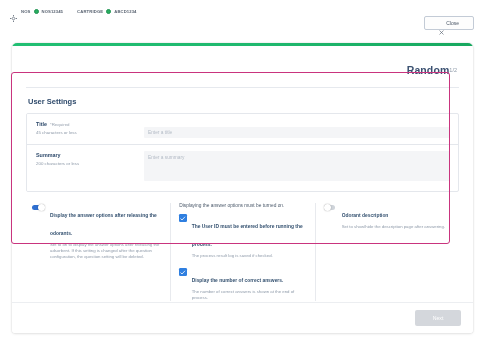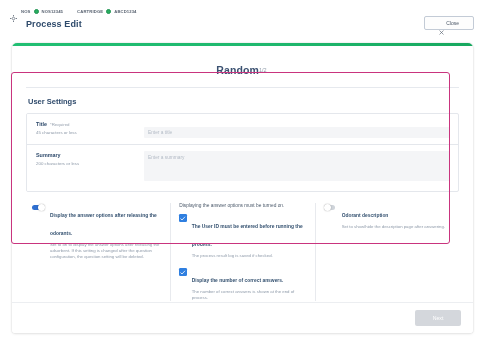--- a/index.html
+++ b/index.html
@@ -75,21 +75,21 @@
     display: flex; align-items: center; justify-content: center;
     gap: 2.5px;
     cursor: pointer;
     z-index: 9;
   }
   .close-btn .x-icon { width: 5px; height: 5px; }
   .close-label { font-size: 5px; color: #4a5666; }
 
   
   .head-row {
-    display: flex; align-items: center; justify-content: center;
+    display: flex; align-items: center; justify-content: flex-end;
     padding: 18px 16px 0 14px;
   }
   .head-title {
     font-size: 10.5px; font-weight: bold;
     color: #3b5171; letter-spacing: .1px;
   }
   .head-counter { font-size: 5.5px; color: #8d99a8; }
   .divider {
     margin: 11px 14px 0 14px;
     height: 1px; background: #e6e9ee;
@@ -261,21 +261,20 @@
 
     <span class="bc-sep"></span>
 
     <span class="bc-group">
       <span class="bc-label">CARTRIDGE</span>
       <span class="bc-dot"></span>
       <span class="bc-value">ABCD1234</span>
     </span>
   </div>
 
-  <div class="page-title">Process Edit</div>
 
   <div class="close-btn">
     <span class="x-icon">
       <svg width="5" height="5" viewBox="0 0 10 10">
         <path d="M1 1 L9 9 M9 1 L1 9" stroke="#5a6472" stroke-width="1.3" fill="none"></path>
       </svg>
     </span>
     <span class="close-label">Close</span>
   </div>
 

